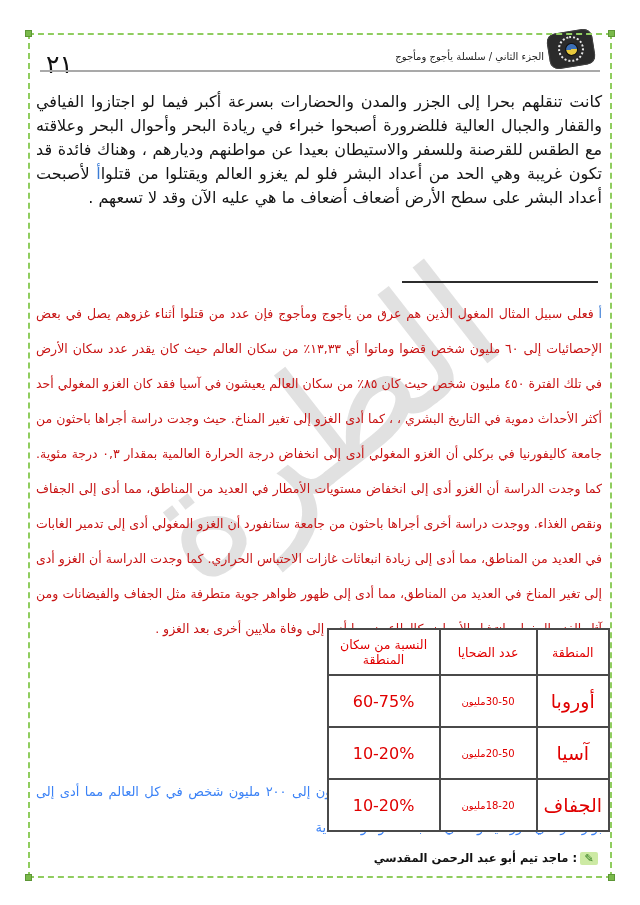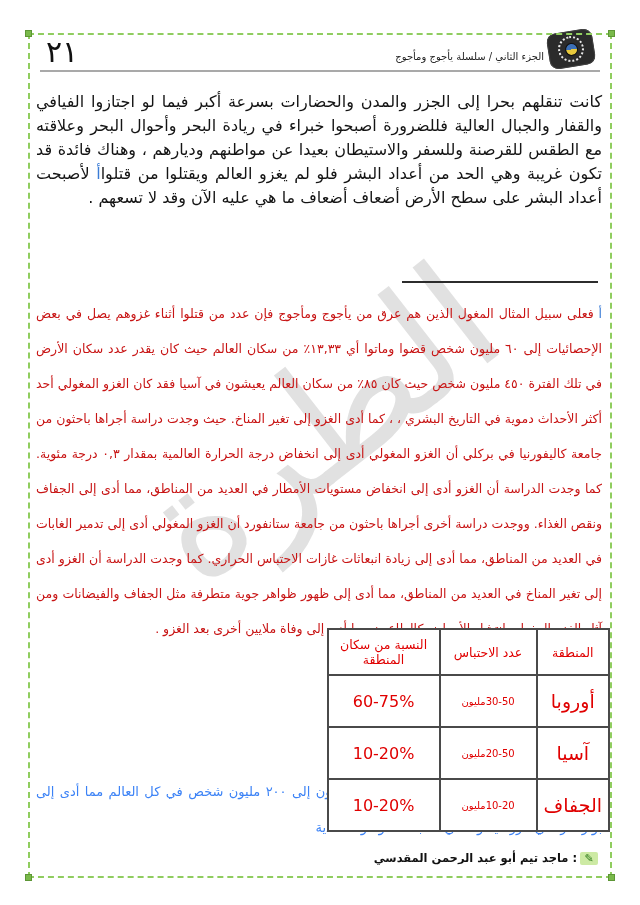--- a/index.html
+++ b/index.html
@@ -21,22 +21,22 @@
     position:absolute; width:7px; height:7px; background:#79b94a;
     border:1px solid #5d9636; z-index:4;
   }
   .h-tl { left:25px;  top:30px; }
   .h-tr { left:608px; top:30px; }
   .h-bl { left:25px;  top:874px; }
   .h-br { left:608px; top:874px; }
 
   
   .page-num {
-    position:absolute; top:34px; left:46px;
-    font-size:30px; color:#111; z-index:2; direction:ltr;
+    position:absolute; top:50px; left:46px;
+    font-size:25px; color:#111; z-index:2; direction:ltr;
   }
   .logo {
     position:absolute; top:31px; right:46px; width:46px; height:36px;
     background:#2b2b2b; border-radius:9px; transform:rotate(-9deg);
     z-index:2; display:flex; align-items:center; justify-content:center;
     box-shadow:0 0 0 1px #444 inset;
   }
   .logo .ring {
     width:26px; height:26px; border-radius:50%;
     border:2px dotted #e8e8e8;
@@ -140,38 +140,38 @@
 
 <p class="body-text"><span>كانت تنقلهم بحرا إلى الجزر والمدن والحضارات بسرعة أكبر فيما لو اجتازوا الفيافي والقفار والجبال العالية فللضرورة أصبحوا خبراء في ريادة البحر وأحوال البحر وعلاقته مع الطقس للقرصنة وللسفر والاستيطان بعيدا عن مواطنهم وديارهم ، وهناك فائدة قد تكون غريبة وهي الحد من أعداد البشر فلو لم يغزو العالم ويقتلوا من قتلوا</span><span class="fn-marker">أ</span><span> لأصبحت أعداد البشر على سطح الأرض أضعاف أضعاف ما هي عليه الآن وقد لا تسعهم .</span></p>
 
 <div class="fn-sep"></div>
 <p class="footnote"><span class="fn-marker">أ </span><span>فعلى سبيل المثال المغول الذين هم عرق من يأجوج ومأجوج فإن عدد من قتلوا أثناء غزوهم يصل في بعض الإحصائيات إلى ٦٠ مليون شخص قضوا وماتوا أي ١٣,٣٣٪ من سكان العالم حيث كان يقدر عدد سكان الأرض في تلك الفترة ٤٥٠ مليون شخص حيث كان ٨٥٪ من سكان العالم يعيشون في آسيا فقد كان الغزو المغولي أحد أكثر الأحداث دموية في التاريخ البشري ، ، كما أدى الغزو إلى تغير المناخ. حيث وجدت دراسة أجراها باحثون من جامعة كاليفورنيا في بركلي أن الغزو المغولي أدى إلى انخفاض درجة الحرارة العالمية بمقدار ٠,٣ درجة مئوية. كما وجدت الدراسة أن الغزو أدى إلى انخفاض مستويات الأمطار في العديد من المناطق، مما أدى إلى الجفاف ونقص الغذاء. ووجدت دراسة أخرى أجراها باحثون من جامعة ستانفورد أن الغزو المغولي أدى إلى تدمير الغابات في العديد من المناطق، مما أدى إلى زيادة انبعاثات غازات الاحتباس الحراري. كما وجدت الدراسة أن الغزو أدى إلى تغير المناخ في العديد من المناطق، مما أدى إلى ظهور ظواهر جوية متطرفة مثل الجفاف والفيضانات ومن آثار الغزو المغولي انتشار الأمراض كالطاعون مما أدى إلى وفاة ملايين أخرى بعد الغزو .</span></p>
 
 <table class="casualty-table">
   <thead>
     <tr>
       <th class="col-region">المنطقة</th>
-      <th class="col-victims">عدد الاحتباس</th>
+      <th class="col-victims">عدد الضحايا</th>
       <th class="col-pct">النسبة من سكان المنطقة</th>
     </tr>
   </thead>
   <tbody>
     <tr>
       <td class="col-region">أوروبا</td>
       <td class="col-victims">30-50مليون</td>
       <td class="col-pct">60-75%</td>
     </tr>
     <tr>
       <td class="col-region">آسيا</td>
       <td class="col-victims">20-50مليون</td>
       <td class="col-pct">10-20%</td>
     </tr>
     <tr>
       <td class="col-region">الجفاف</td>
-      <td class="col-victims">10-20مليون</td>
+      <td class="col-victims">18-20مليون</td>
       <td class="col-pct">10-20%</td>
     </tr>
   </tbody>
 </table>
 
 <p class="closing">وفي بعض الإحصائيات يصل عدد القتلى من الطاعون إلى ٢٠٠ مليون شخص في كل العالم مما أدى إلى بوار الأراضي الزراعية وتفشي المجاعات وسوء التغذية</p>
 
 <div class="signature">
   <span class="pen-icon">✎</span>
   <span>: ماجد تيم أبو عبد الرحمن المقدسي</span>

